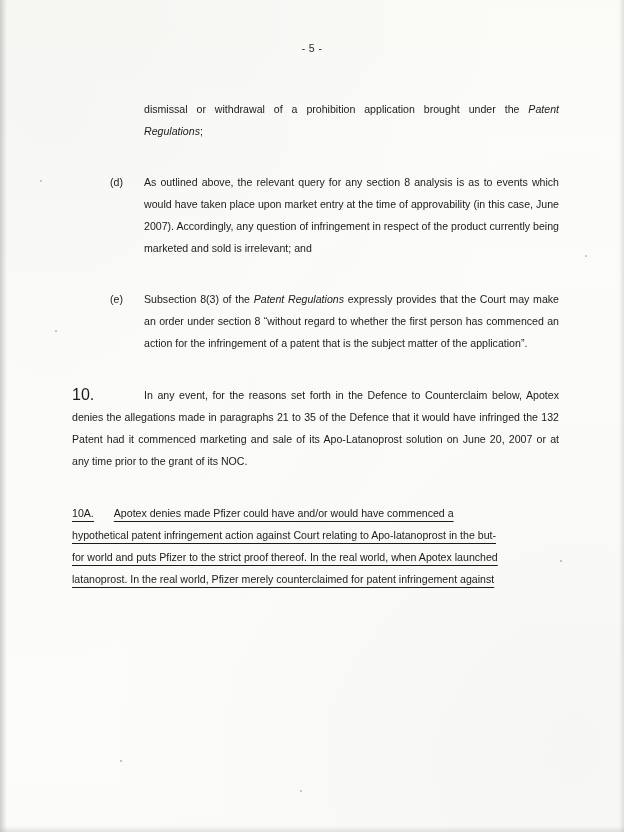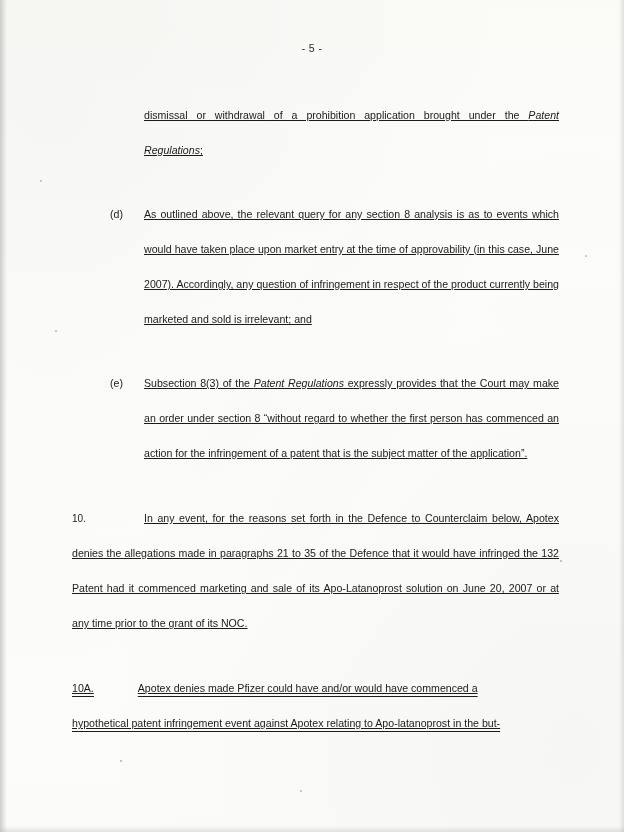--- a/index.html
+++ b/index.html
@@ -61,22 +61,21 @@
     font-size: 10.5px;
     letter-spacing: 0.4px;
     color: #2a2a2a;
   }
   .content {
     position: absolute;
     left: 72px;
     top: 98px;
     width: 487px;
     font-size: 10.6px;
-    line-height: 35px;
-    text-decoration: underline;
+    line-height: 22px;
   }
   .para {
     position: relative;
     margin: 0 0 0 0;
   }
 
   
   .sub {
     position: relative;
     padding-left: 72px;
@@ -92,37 +91,37 @@
     padding-left: 72px;
   }
   .numbered {
     position: relative;
     margin-top: 30px;
   }
   .numbered .num {
     position: absolute;
     left: 0;
     top: 0;
-    font-size: 10px;
+    font-size: 16px;
   }
   .numbered .body {
     text-indent: 72px;
   }
   .underlined {
     margin-top: 30px;
   }
   .underlined .line {
     text-decoration: underline;
     text-decoration-thickness: from-font;
     text-underline-offset: 4px;
   }
   .underlined .num {
     text-decoration: underline;
     text-underline-offset: 4px;
-    margin-right: 44px;
+    margin-right: 20px;
   }
   i, .ital { font-style: italic; }
   .j { text-align: justify; }
   .speck {
     position: absolute;
     background: #b9b9b5;
     border-radius: 50%;
     pointer-events: none;
   }
 </style>
@@ -160,17 +159,19 @@
       <span>Subsection 8(3) of the </span><i>Patent Regulations</i><span> expressly provides that the Court may make an order under section 8 “without regard to whether the first person has commenced an action for the infringement of a patent that is the subject matter of the application”.</span>
     </div>
 
     <div class="numbered j">
       <span class="num">10.</span>
       <div class="body">In any event, for the reasons set forth in the Defence to Counterclaim below, Apotex denies the allegations made in paragraphs 21 to 35 of the Defence that it would have infringed the 132 Patent had it commenced marketing and sale of its Apo-Latanoprost solution on June 20, 2007 or at any time prior to the grant of its NOC.</div>
     </div>
 
     <div class="underlined">
       <div class="line"><span class="num">10A.</span><span>Apotex denies made Pfizer could have and/or would have commenced a</span></div>
-      <div class="line">hypothetical patent infringement event against Apotex relating to Apo-latanoprost in the but-</div>
+      <div class="line">hypothetical patent infringement action against Court relating to Apo-latanoprost in the but-</div>
+      <div class="line">for world and puts Pfizer to the strict proof thereof.  In the real world, when Apotex launched</div>
+      <div class="line">latanoprost.  In the real world, Pfizer merely counterclaimed for patent infringement against</div>
     </div>
 
   </div>
 </div>
 
 </body></html>

